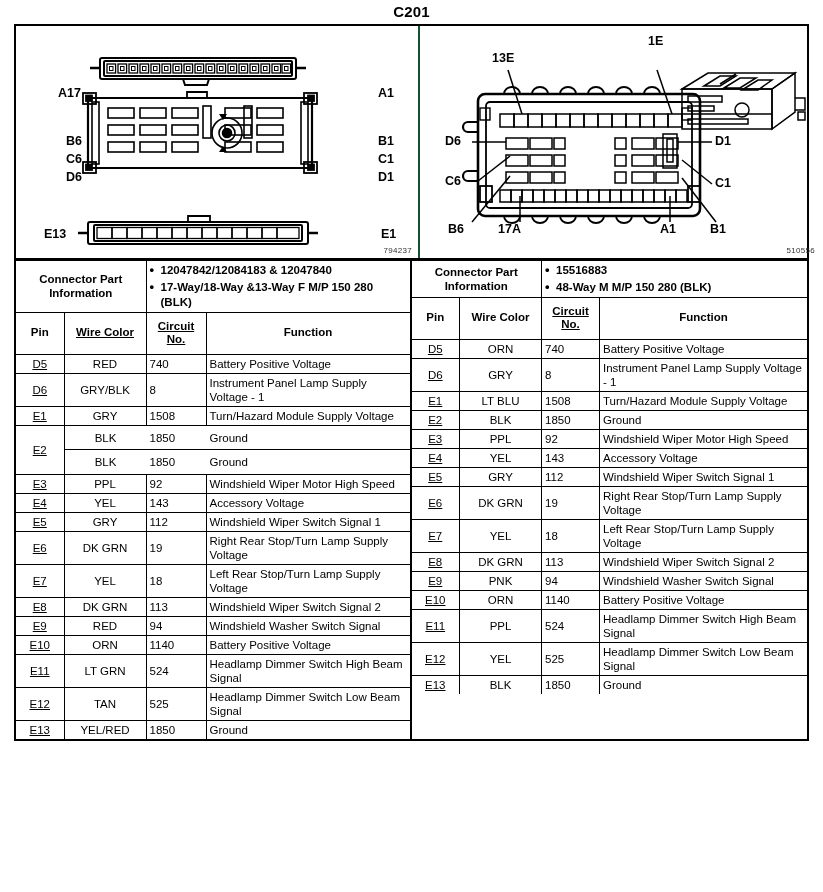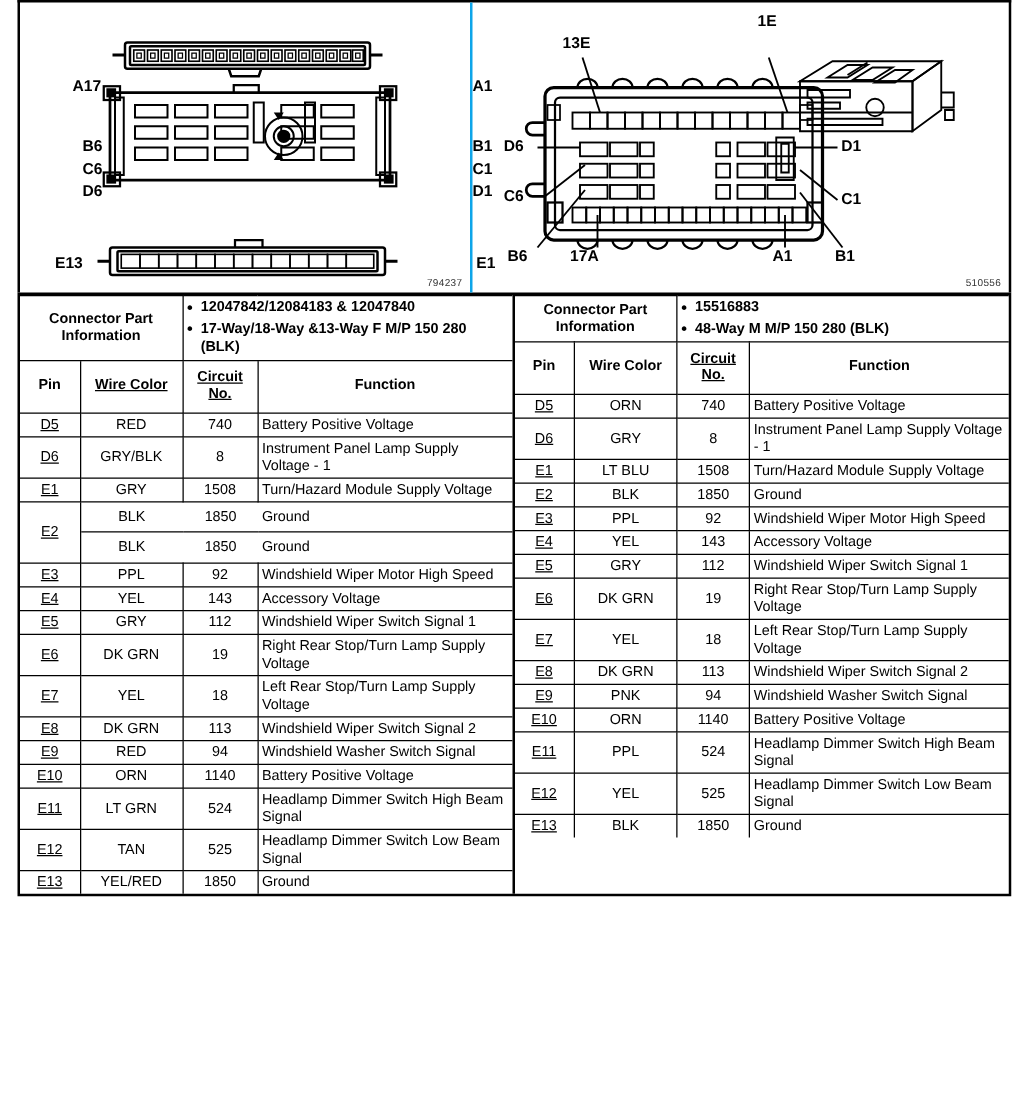--- a/index.html
+++ b/index.html
@@ -39,21 +39,21 @@
     border: 2px solid #000;
     border-bottom: none;
     box-sizing: border-box;
     display: flex;
   }
   .diagram-cell {
     position: relative;
     box-sizing: border-box;
     height: 100%;
   }
-  .diagram-left  { width: 362px; border-right: 2px solid #0ea5e9; }
+  .diagram-left  { width: 404px; border-right: 2px solid #14532d; }
   .diagram-right { flex: 1; }
   .ref-no {
     position: absolute;
     right: 6px;
     bottom: 3px;
     font-size: 8px;
     letter-spacing: 0.3px;
     color: #333;
     text-align: center;
   }
@@ -131,21 +131,21 @@
     font-size: 12px;
     line-height: 1.2;
     height: 42px;
     vertical-align: bottom;
     padding-bottom: 4px;
   }
   .colhead.two-line { vertical-align: middle; padding-bottom: 2px; text-decoration: underline; }
 
   .c-pin      { text-align: center; text-decoration: underline; }
   .c-color    { text-align: center; }
-  .c-circuit  { text-align: center; }
+  .c-circuit  { }
   .c-function { text-align: left; padding-left: 6px; line-height: 1.22; }
 
   
   table.sub {
     width: 100%;
     border-collapse: collapse;
     table-layout: fixed;
   }
   table.sub td {
     border: none;
@@ -159,20 +159,21 @@
   table.sub tr:last-child td { border-bottom: none; }
   .nopad { padding: 0 !important; }
 
   svg { display: block; }
 </style>
 </head>
 <body>
 
 <div id="page">
 
+  <div class="title-bar">C201</div>
 
   <div class="diagram-band">
 
     <div class="diagram-cell diagram-left">
 
       <svg width="404" height="232" viewBox="0 0 404 232">
         <g fill="none" stroke="#000" stroke-width="2">
 
           <rect x="84" y="32" width="196" height="21" rx="2"></rect>
           <rect x="88" y="35" width="188" height="15" rx="1"></rect>

